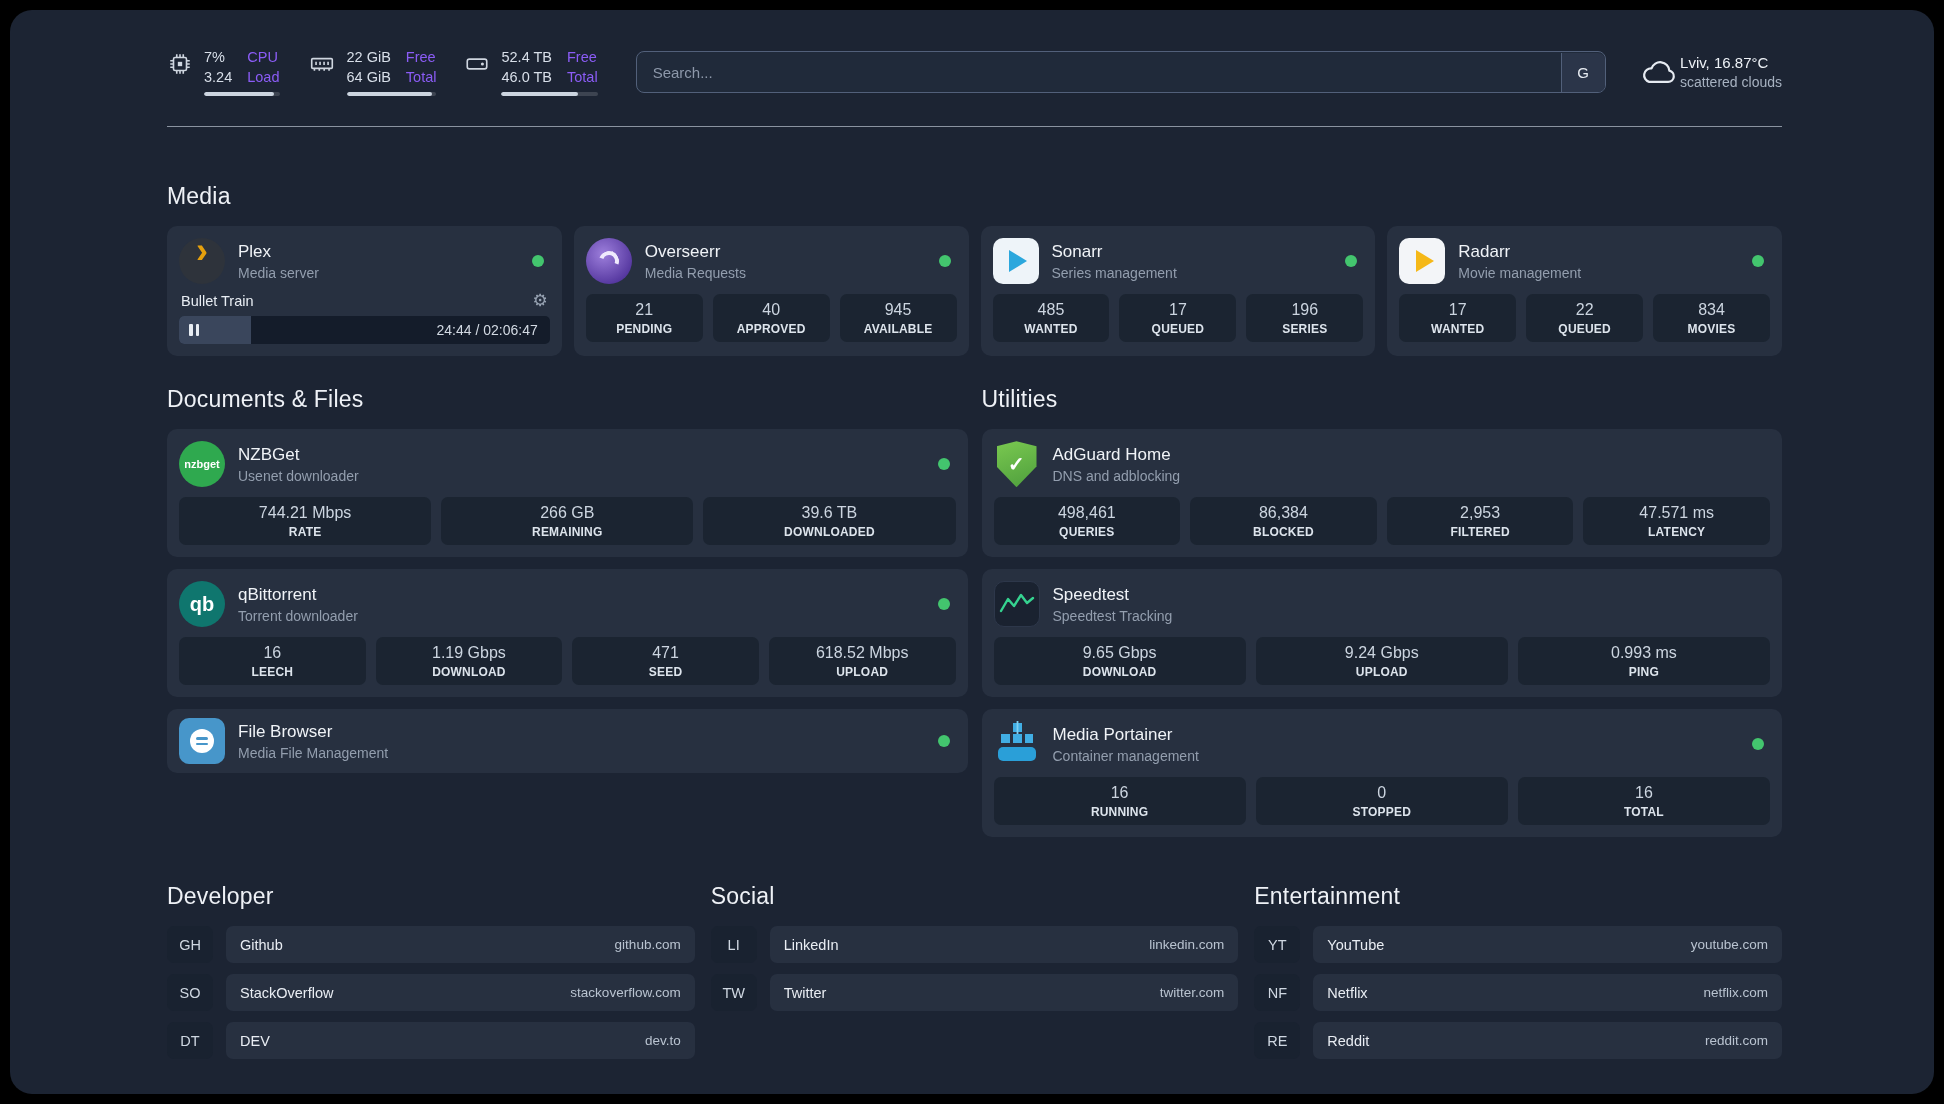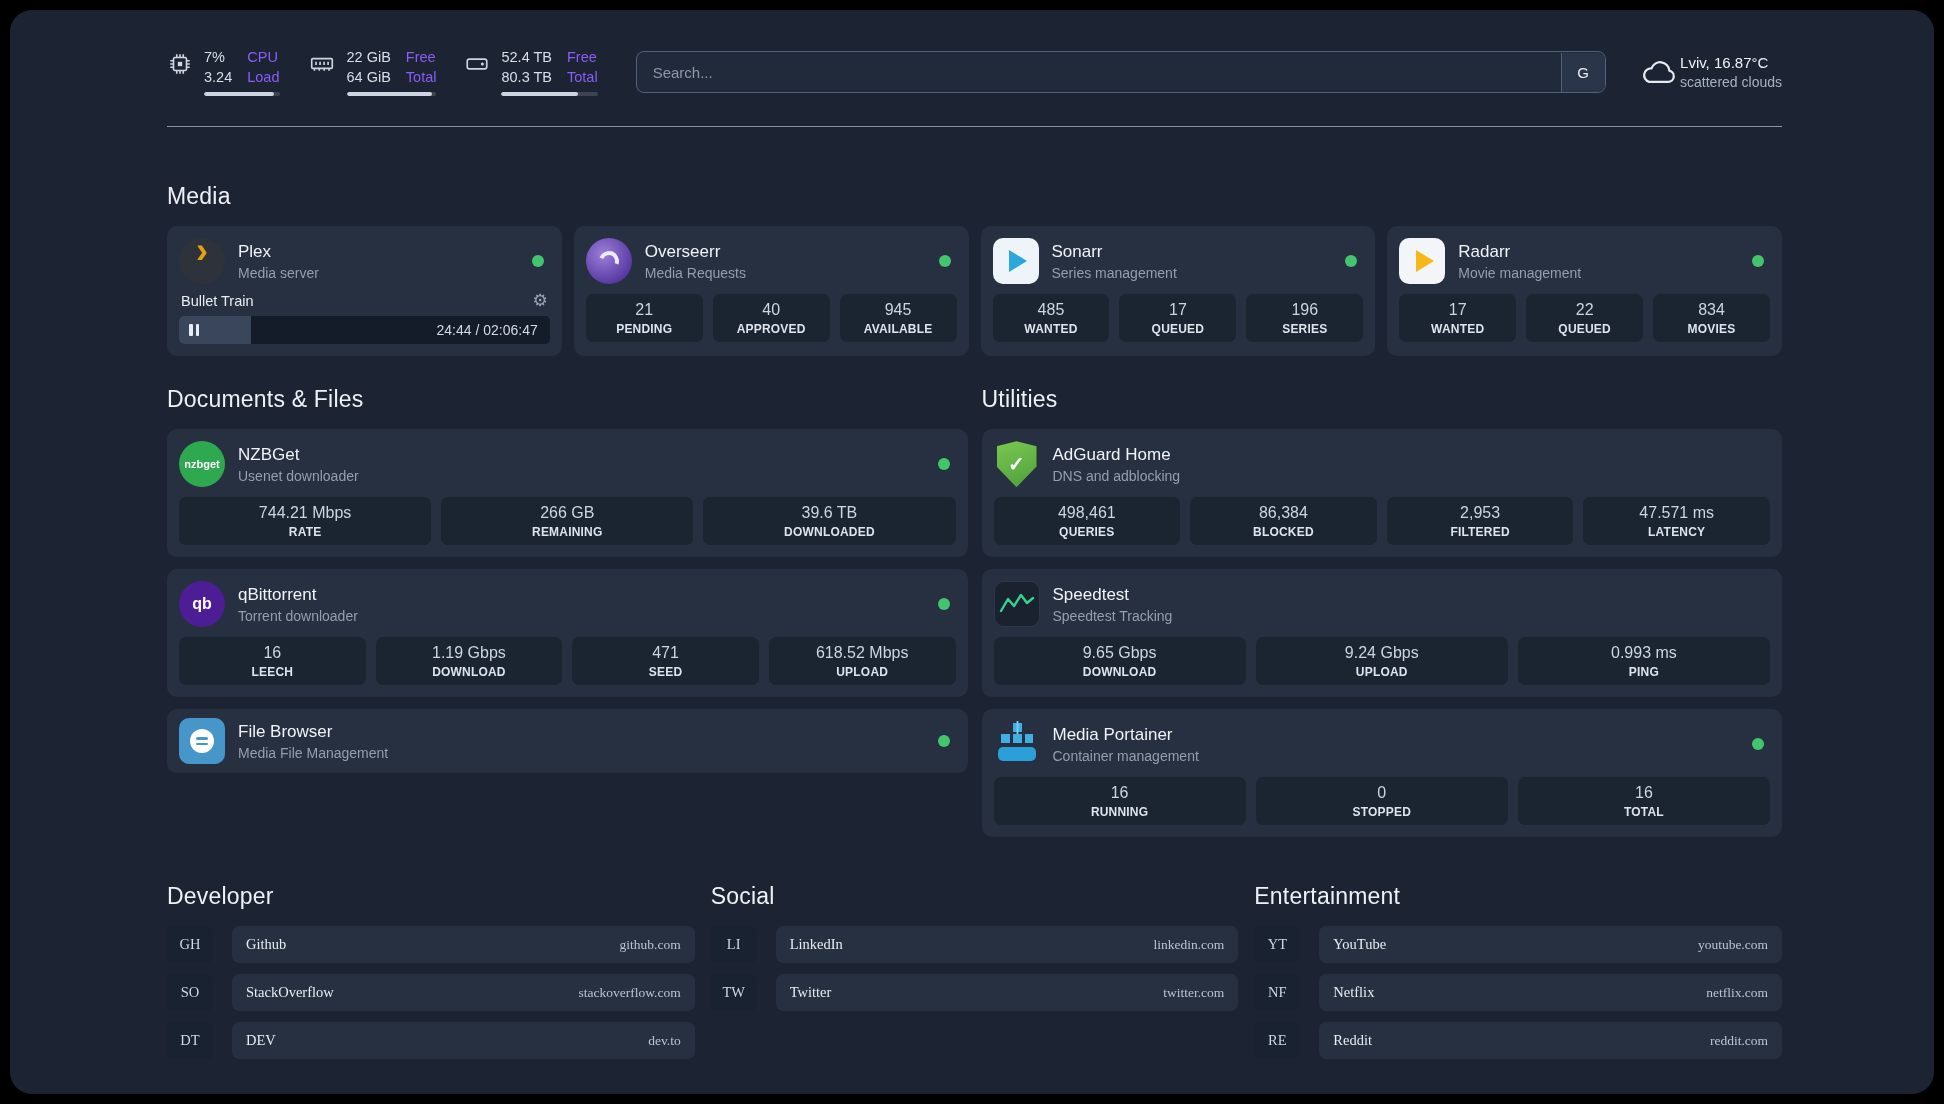--- a/index.html
+++ b/index.html
@@ -74,36 +74,36 @@
   .plex-chev::before { content:"\203A"; font-size:36px; font-weight:bold; color:#e5a00d; line-height:0; position:relative; top:-3px; }
   .overseerr-tile { border-radius:50%; background:radial-gradient(circle at 38% 35%, #9d7fdc, #55379f 75%); }
   .ovs-arc { width:20px; height:20px; border:4.5px solid #efeafd; border-left-color:transparent;
              border-bottom-color:transparent; border-radius:50%; transform:rotate(-25deg); }
   .sonarr-tile { background:#eef4f9; }
   .radarr-tile { background:#f3f5f8; }
   .tri { width:0; height:0; border-top:11px solid transparent; border-bottom:11px solid transparent; margin-left:5px; }
   .tri-sonarr { border-left:18px solid #2ba7dd; }
   .tri-radarr { border-left:18px solid #f5b818; }
   .nzbget-tile { background:#2fa94f; border-radius:50%; font-size:11px; font-weight:700; color:#fff; }
-  .qb-tile { background:#4c1d95; border-radius:50%; font-size:16px; font-weight:700; color:#fff; }
+  .qb-tile { background:#0f766e; border-radius:50%; font-size:20px; font-weight:700; color:#fff; }
   .fb-tile { background:#4796ca; }
   .fb-disc { width:24px; height:24px; background:#fff; border-radius:50%; display:flex; flex-direction:column;
              align-items:center; justify-content:center; gap:3px; }
   .fb-disc i { width:12px; height:2.5px; background:#4796ca; border-radius:2px; display:block; }
   .shield { width:40px; height:46px; background:linear-gradient(160deg,#7ac950,#4e9e3d);
             clip-path:polygon(50% 0%,100% 11%,100% 55%,50% 100%,0% 55%,0% 11%);
             display:flex; align-items:center; justify-content:center; }
   .shield::after { content:"\2713"; color:#fff; font-size:20px; font-weight:700; }
   .speedtest-tile { background:#1a2230; border:1px solid #2d374a; }
   .portainer-tile { background:transparent; }
 
   
   .bookmarks { display:grid; grid-template-columns:repeat(3,1fr); gap:16px; margin-top:46px; }
   .bm-list { display:flex; flex-direction:column; gap:11px; margin-top:16px; }
-  .bm-item { display:flex; gap:19px; height:37px; cursor:pointer;font-family:Liberation Serif, serif; }
+  .bm-item { display:flex; gap:13px; height:37px; cursor:pointer; }
   .bm-abbr { width:46px; background:#192230; border-radius:7px; display:flex; align-items:center;
              justify-content:center; font-size:14.5px; color:#cfd7e1; flex:none; }
   .bm-pill { flex:1; background:#273040; border-radius:7px; display:flex; align-items:center;
              justify-content:space-between; padding:0 14px; }
   .bm-name { font-size:14.5px; color:#e9edf3; }
   .bm-url { font-size:13.5px; color:#b9c3d0; }
 </style>
 </head>
 <body>
 
@@ -160,21 +160,21 @@
 
       <div class="resource">
         <svg class="res-icon" width="26" height="26" viewBox="0 0 24 24">
           <rect x="3" y="7.5" width="18" height="9" rx="2" fill="none" stroke="#cfd6e0" stroke-width="1.5"></rect>
           <circle cx="17" cy="12" r="1.4" fill="#cfd6e0"></circle>
         </svg>
         <div class="res-body">
           <div class="res-row">
             <div class="res-col res-values">
               <span>52.4 TB</span>
-              <span>80.3 TB</span>
+              <span>46.0 TB</span>
             </div>
             <div class="res-col res-labels">
               <span>Free</span>
               <span>Total</span>
             </div>
           </div>
           <div class="res-bar">
               <div class="res-bar-fill" style="width: 80%;"></div>
             </div>
         </div>

